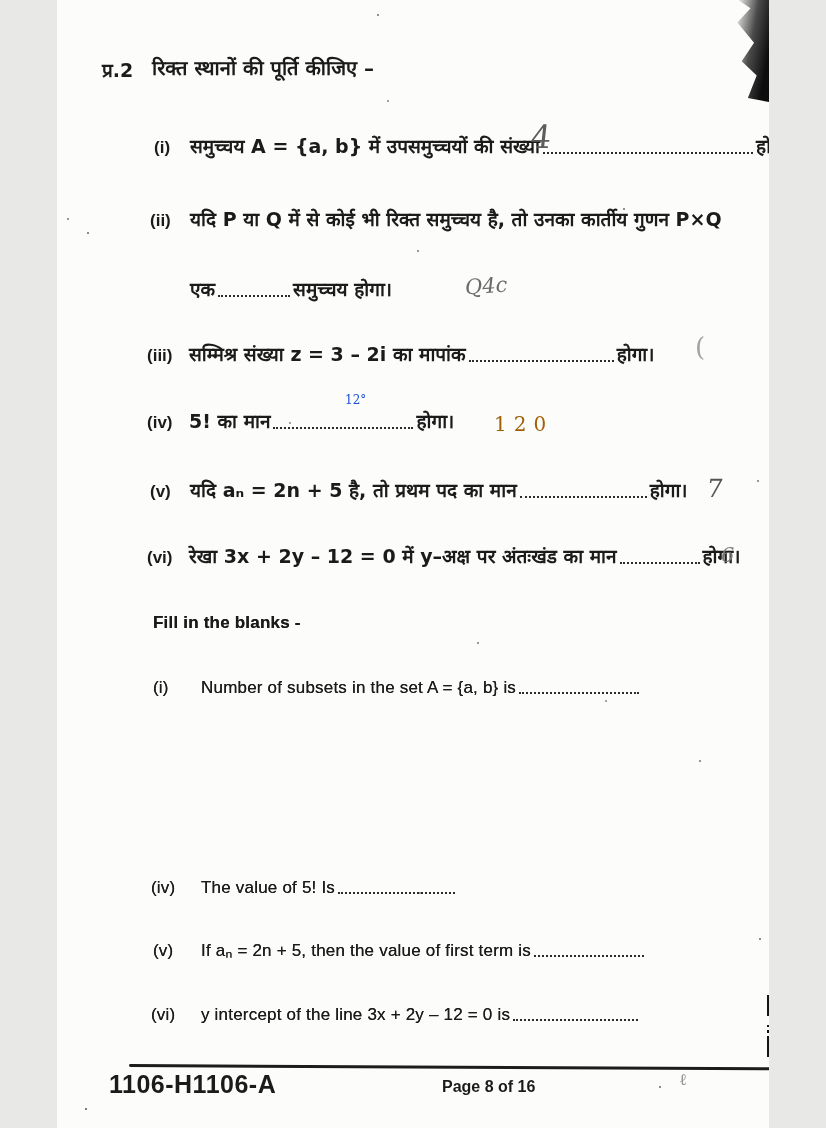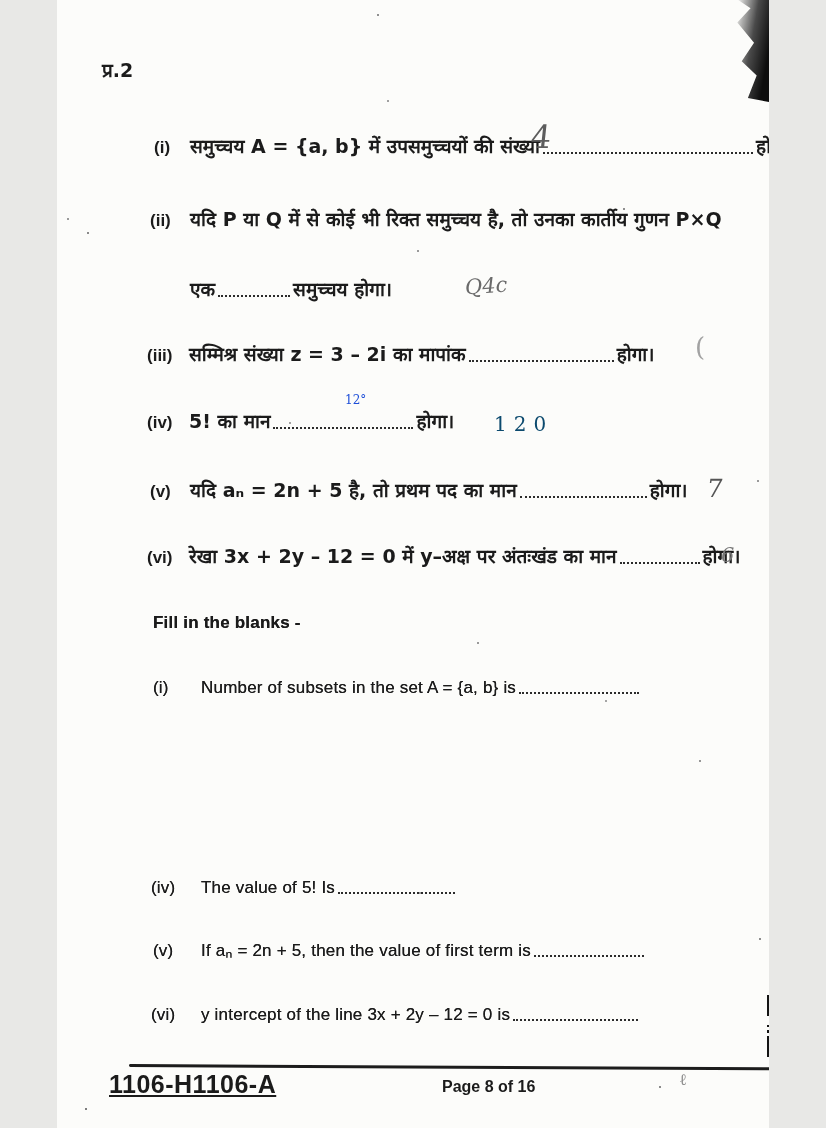--- a/index.html
+++ b/index.html
@@ -36,41 +36,42 @@
     position:absolute;top:0;right:0;width:44px;height:102px;
     background:linear-gradient(100deg, rgba(20,20,20,0) 18%, #4a4a4a 55%, #0d0d0d 85%);
     clip-path:polygon(100% 0,100% 100%,52% 96%,72% 74%,38% 60%,66% 42%,28% 22%,58% 8%,30% 0);
     filter:blur(.4px);
   }
   .footer-line{
     position:absolute;left:72px;top:1064px;width:752px;height:3px;
     background:#1c1c1c;transform:rotate(.3deg);transform-origin:left center;
     border-radius:2px;
   }
-  .footer-code{position:absolute;left:52px;top:1070px;font-size:25px;font-weight:700;letter-spacing:.5px;font-family:"Liberation Sans",sans-serif;text-decoration:underline;}
+  .footer-code{position:absolute;left:52px;top:1070px;font-size:25px;font-weight:700;letter-spacing:.5px;font-family:"Liberation Sans",sans-serif;}
   .footer-page{position:absolute;left:385px;top:1078px;font-size:16px;font-weight:700;font-family:"Liberation Sans",sans-serif;}
   .specks{position:absolute;top:0;left:0;width:2px;height:2px;background:transparent;
     box-shadow:
       10px 218px 0 0 #9a9a9a, 30px 232px 0 0 #8a8a8a, 330px 100px 0 0 #a0a0a0,
       360px 250px 0 0 #9a9a9a, 566px 208px 0 0 #8f8f8f, 700px 480px 0 0 #9a9a9a,
       240px 562px 0 0 #a2a2a2, 420px 642px 0 0 #9a9a9a, 642px 760px 0 0 #979797,
       362px 892px 0 0 #9c9c9c, 702px 938px 0 0 #8d8d8d, 28px 1108px 0 0 #7d7d7d,
       232px 422px 0 0 #a3a3a3, 760px 302px 0 0 #999999, 602px 1086px 0 0 #8b8b8b,
       320px 14px 0 0 #909090, 792px 470px 0 0 #9a9a9a, 548px 700px 0 0 #a5a5a5;
   }
 </style>
 </head>
 <body>
 
 <div class="page">
 
   <div class="corner-smudge"></div>
   <div class="specks"></div>
 
   <div class="row hi" style="left:45px;top:57px;">प्र.2</div>
+  <div class="row hi" style="left:95px;top:55px;font-size:20px;">रिक्त स्थानों की पूर्ति कीजिए –</div>
   <div class="row en" style="left:733px;top:60px;font-weight:700;letter-spacing:-0.5px;">(1×6=6)</div>
 
   <div class="qr" style="left:716px;top:118px;width:58px;height:58px;">
       <svg viewBox="0 0 21 21" width="100%" height="100%" shape-rendering="crispEdges" fill="#141414">
         <rect x="0" y="0" width="1" height="1"></rect>
         <rect x="1" y="0" width="1" height="1"></rect>
         <rect x="2" y="0" width="1" height="1"></rect>
         <rect x="3" y="0" width="1" height="1"></rect>
         <rect x="4" y="0" width="1" height="1"></rect>
         <rect x="5" y="0" width="1" height="1"></rect>
@@ -292,21 +293,21 @@
 
   <div class="row hi" style="left:90px;top:341px;">
     <span class="num" style="width:42px;">(iii)</span><span>सम्मिश्र संख्या z = 3 – 2i का मापांक</span><span class="blank" style="width:145px;"></span><span>होगा।</span>
   </div>
   <span class="hw" style="left:638px;top:332px;font-size:26px;color:#a2a2a2;">(</span>
 
   <div class="row hi" style="left:90px;top:408px;">
     <span class="num" style="width:42px;">(iv)</span><span>5! का मान</span><span class="blank" style="width:140px;"></span><span>होगा।</span>
   </div>
   <span class="hw" style="left:288px;top:393px;font-size:12px;color:#1d4ed8;">12°</span>
-  <span class="hw" style="left:437px;top:412px;font-size:20px;letter-spacing:7px;color:#0c4a6e;">120</span>
+  <span class="hw" style="left:437px;top:412px;font-size:20px;letter-spacing:7px;color:#a16207;">120</span>
 
   <div class="row hi" style="left:93px;top:477px;">
     <span class="num" style="width:40px;">(v)</span><span>यदि aₙ = 2n + 5 है, तो प्रथम पद का मान</span><span class="blank" style="width:127px;"></span><span>होगा।</span>
   </div>
   <span class="hw" style="left:650px;top:474px;font-size:25px;color:#555;transform:skewX(-8deg);">7</span>
 
   <div class="row hi" style="left:90px;top:543px;">
     <span class="num" style="width:42px;">(vi)</span><span>रेखा 3x + 2y – 12 = 0 में y–अक्ष पर अंतःखंड का मान</span><span class="blank" style="width:80px;"></span><span>होगा।</span>
   </div>
   <span class="hw" style="left:664px;top:543px;font-size:21px;font-style:italic;color:#767676;">6</span>

